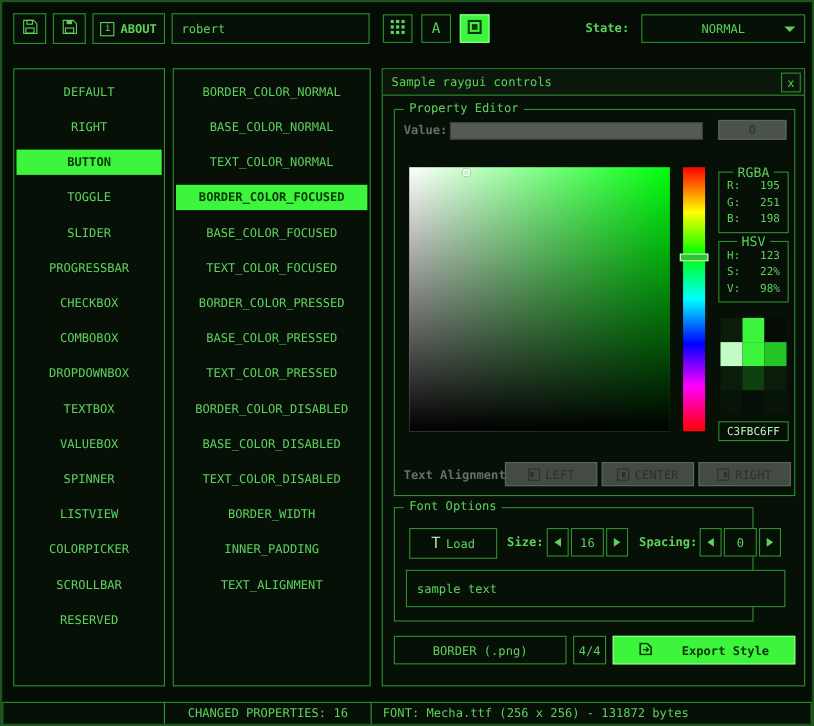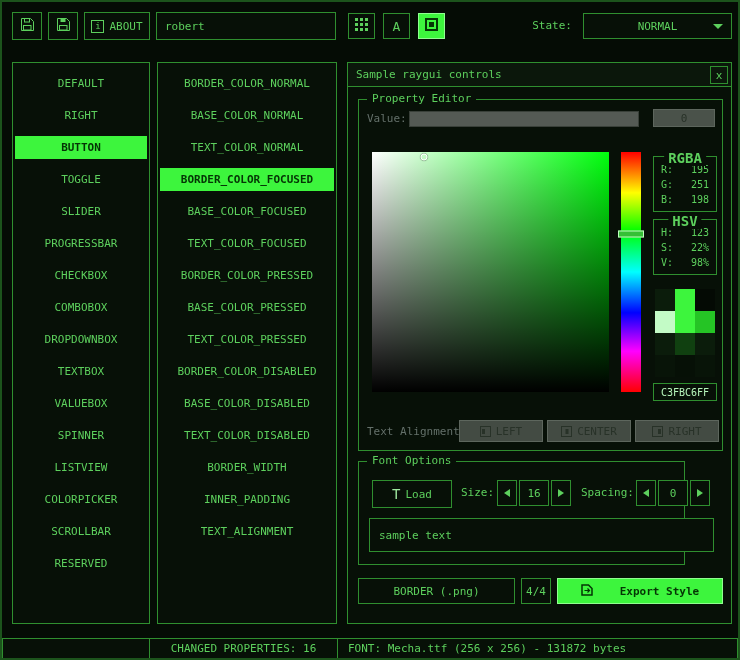--- a/index.html
+++ b/index.html
@@ -26,21 +26,21 @@
   .list-item.selected{background:var(--accent);color:var(--accent-text);font-weight:bold;}
   .window{border:1px solid var(--border);background:var(--panel);}
   .titlebar{position:absolute;top:0;left:0;right:0;height:24px;background:var(--title-bg);
        border-bottom:1px solid var(--border);display:flex;align-items:center;padding-left:8px;}
   .close-btn{position:absolute;top:3px;right:3px;width:18px;height:18px;border:1px solid var(--border);
        display:flex;align-items:center;justify-content:center;cursor:pointer;color:var(--text);}
   .group{position:absolute;border:1px solid var(--border);}
   .group-label{position:absolute;top:-8px;left:8px;background:var(--panel);padding:0 5px;color:var(--text);}
   .mini-group{position:absolute;border:1px solid var(--border);}
   .mini-label{position:absolute;top:-7px;left:50%;transform:translateX(-50%);
-       background:var(--panel);padding:0 4px;font-size:14px;font-weight:bold;}
+       background:var(--panel);padding:0 4px;font-size:12px;}
   .mini-row{display:flex;justify-content:space-between;padding:0 7px;font-size:10px;line-height:15px;}
   .mini-row:first-of-type{margin-top:5px;}
   .sv-picker{position:absolute;cursor:crosshair;
        background:linear-gradient(to bottom,rgba(0,0,0,0) 0%,#000 100%),
                   linear-gradient(to right,#fff 0%,var(--picker-hue) 100%);}
   .sv-cursor{position:absolute;width:7px;height:7px;border:1px solid #fff;border-radius:50%;
        transform:translate(-50%,-50%);background:transparent;box-shadow:0 0 1px #000;}
   .hue-bar{position:absolute;cursor:pointer;
        background:linear-gradient(to bottom,#ff0000 0%,#ffff00 17%,#00ff00 33%,#00ffff 50%,#0000ff 67%,#ff00ff 83%,#ff0000 100%);}
   .hue-handle{position:absolute;left:-3px;right:-3px;height:7px;transform:translateY(-50%);
@@ -63,21 +63,21 @@
   .tri-left{width:0;height:0;border-top:4px solid transparent;border-bottom:4px solid transparent;border-right:6px solid var(--text);}
   .tri-right{width:0;height:0;border-top:4px solid transparent;border-bottom:4px solid transparent;border-left:6px solid var(--text);}
   .tri-down{width:0;height:0;border-left:5px solid transparent;border-right:5px solid transparent;border-top:5px solid var(--text);}
   .valbox{position:absolute;border:1px solid var(--border);background:var(--panel);color:var(--text);
        display:flex;align-items:center;justify-content:center;}
   .status-cell{position:absolute;height:21px;border:1px solid var(--border);background:var(--panel);
        display:flex;align-items:center;}
   .about-i{width:13px;height:13px;border:1px solid var(--text);display:inline-flex;align-items:center;
        justify-content:center;font-size:9px;line-height:1;}
   .export-btn{background:var(--accent);color:var(--accent-text);border:1px solid #8fff8f;font-weight:bold;gap:27px;}
-  .label-txt{white-space:nowrap;}
+  .label-txt{white-space:nowrap;font-weight:bold;}
 </style>
 </head>
 <body>
 
 <div class="abs" style="left:0;top:0;width:736px;height:50px;">
   <div class="btn abs" style="left:10px;top:10px;width:30px;height:28px;">
     <span>
       <svg width="15" height="15" viewBox="0 0 15 15">
           <path d="M1.5 1.5 h9 l3 3 v9 h-12 z" fill="none" stroke="currentColor"></path>
           <rect x="4.5" y="1.5" width="5" height="3.5" fill="none" stroke="currentColor"></rect>

